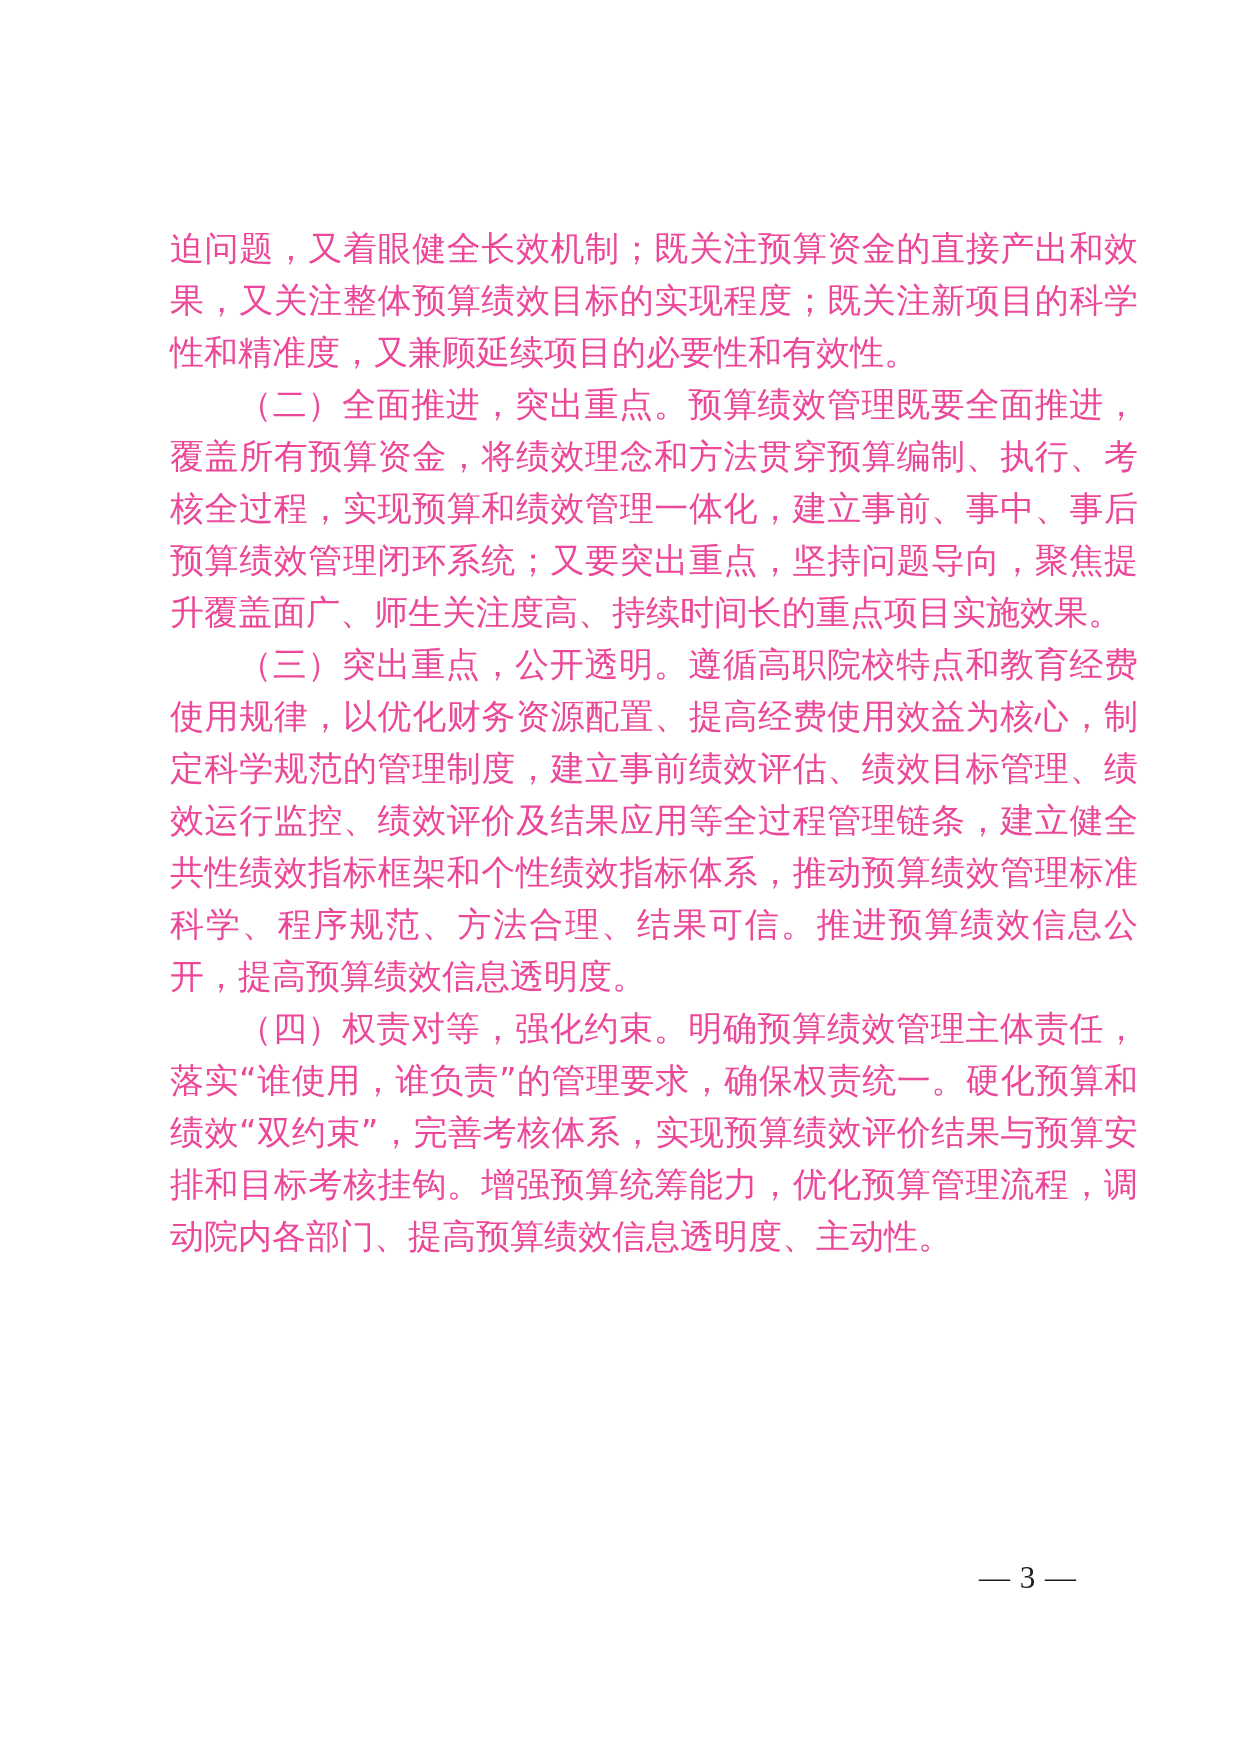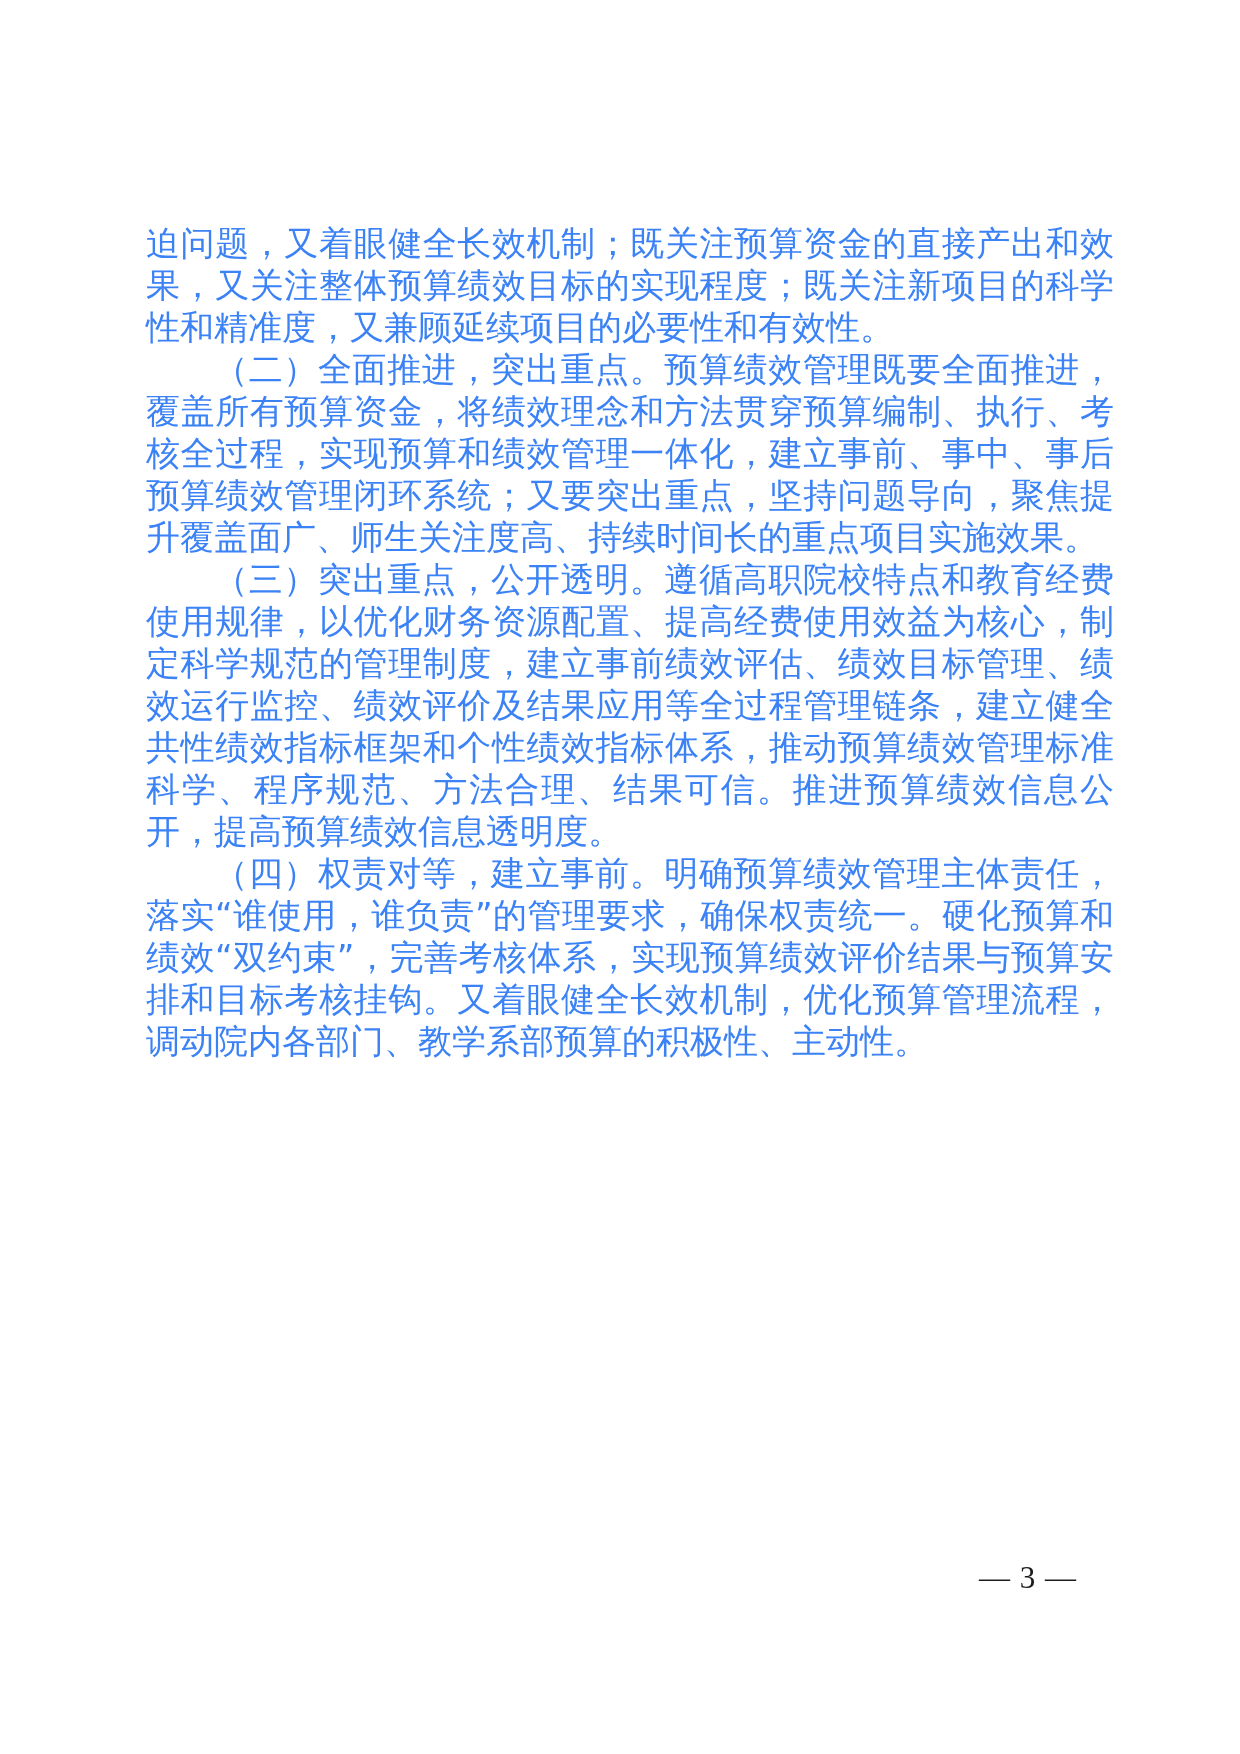--- a/index.html
+++ b/index.html
@@ -11,28 +11,28 @@
     position: relative;
     width: 1240px;
     height: 1754px;
     margin: 0 auto;
     background: #ffffff;
     overflow: hidden;
     font-family: "DejaVu Sans", sans-serif;
   }
   .text-block {
     position: absolute;
-    left: 146px;
+    left: 170px;
     top: 222px;
     width: 968px;
     font-size: 34px;
-    line-height: 42px;
+    line-height: 52px;
     text-align: justify;
     text-justify: inter-ideograph;
-    color: #3b82f6;
+    color: #ec4899;
     letter-spacing: 0;
   }
   .para {
     margin: 0;
     padding: 0;
     text-indent: 2em;
   }
   .para.continuation {
     text-indent: 0;
   }
@@ -68,20 +68,20 @@
 
     <p class="para">
       <span class="para-lead">（二）全面推进，突出重点。</span><span>预算绩效管理既要全面推进，覆盖所有预算资金，将绩效理念和方法贯穿预算编制、执行、考核全过程，实现预算和绩效管理一体化，建立事前、事中、事后预算绩效管理闭环系统；又要突出重点，坚持问题导向，聚焦提升覆盖面广、师生关注度高、持续时间长的重点项目实施效果。</span>
     </p>
 
     <p class="para">
       <span class="para-lead">（三）突出重点，公开透明。</span><span>遵循高职院校特点和教育经费使用规律，以优化财务资源配置、提高经费使用效益为核心，制定科学规范的管理制度，建立事前绩效评估、绩效目标管理、绩效运行监控、绩效评价及结果应用等全过程管理链条，建立健全共性绩效指标框架和个性绩效指标体系，推动预算绩效管理标准科学、程序规范、方法合理、结果可信。推进预算绩效信息公开，提高预算绩效信息透明度。</span>
     </p>
 
     <p class="para">
-      <span class="para-lead">（四）权责对等，建立事前。</span><span>明确预算绩效管理主体责任，落实“谁使用，谁负责”的管理要求，确保权责统一。硬化预算和绩效“双约束”，完善考核体系，实现预算绩效评价结果与预算安排和目标考核挂钩。又着眼健全长效机制，优化预算管理流程，调动院内各部门、教学系部预算的积极性、主动性。</span>
+      <span class="para-lead">（四）权责对等，强化约束。</span><span>明确预算绩效管理主体责任，落实“谁使用，谁负责”的管理要求，确保权责统一。硬化预算和绩效“双约束”，完善考核体系，实现预算绩效评价结果与预算安排和目标考核挂钩。增强预算统筹能力，优化预算管理流程，调动院内各部门、提高预算绩效信息透明度、主动性。</span>
     </p>
 
   </div>
 
   <div class="page-number">— 3 —</div>
 
 </div>
 
 </body></html>

